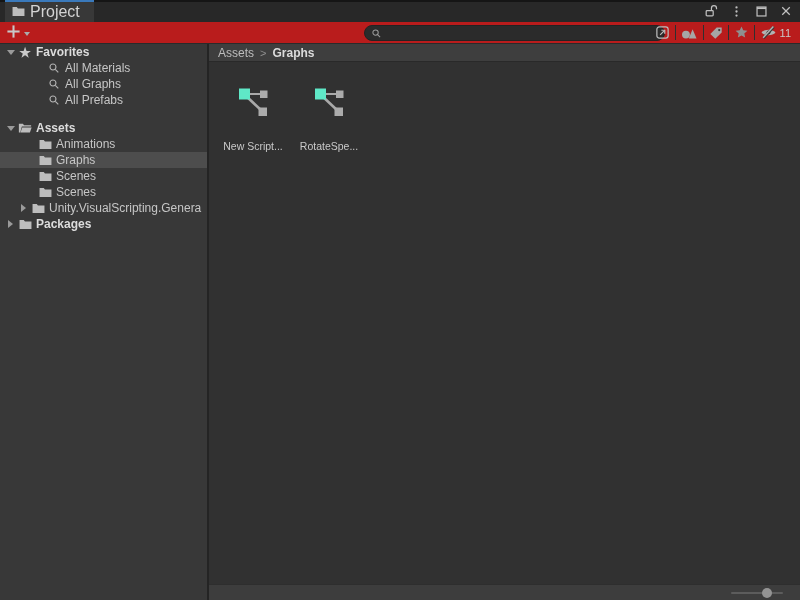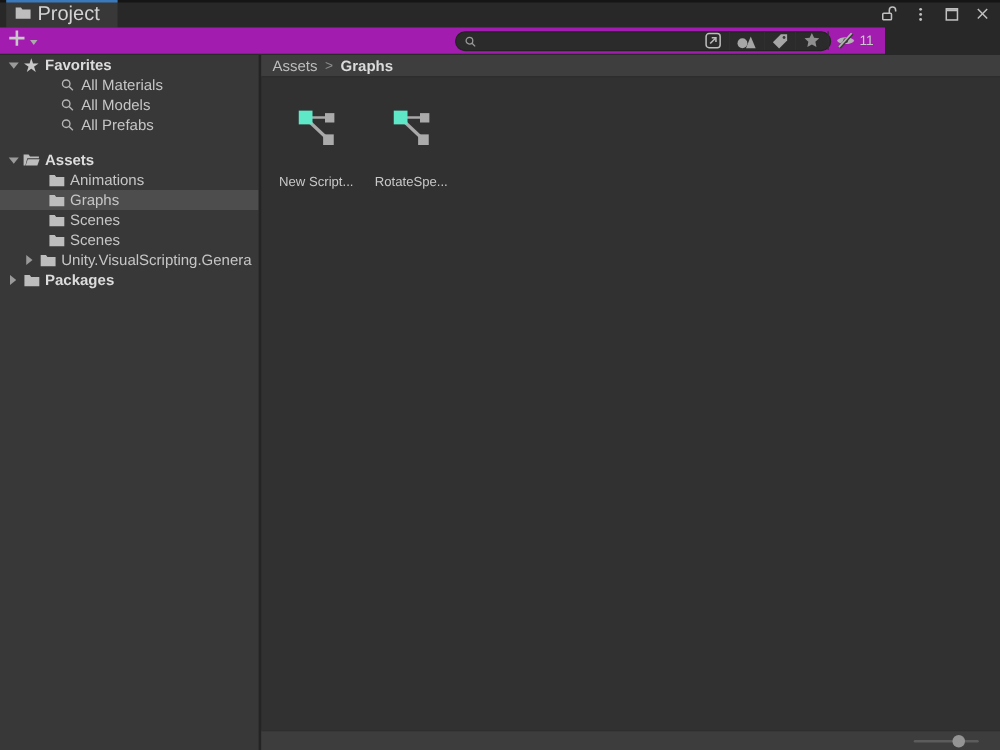--- a/index.html
+++ b/index.html
@@ -10,21 +10,21 @@
   .tabbar { position:absolute; left:0; top:0; width:800px; height:22px; background:#282828; }
   .tabbar .topstrip { position:absolute; left:0; top:0; width:800px; height:2px; background:#151515; }
   .tab { position:absolute; left:5px; top:0; height:22px; background:#383838;
     border-top:2px solid #3A79BB; display:flex; align-items:center; gap:5px;
     padding:0 14px 0 7px; }
   .tab .lbl { font-size:16px; color:#D4D4D4; }
   .winctrls { position:absolute; right:6px; top:0; height:22px; display:flex; align-items:center; gap:9px; }
   .winctrls .wbtn { display:flex; align-items:center; justify-content:center; width:16px; height:16px; cursor:default; }
 
   
-  .toolbar { position:absolute; left:0; top:22px; width:708px; height:22px; background:#a21caf;
+  .toolbar { position:absolute; left:0; top:22px; width:800px; height:22px; background:#b91c1c;
     border-bottom:1px solid #2A2A2A; }
   .createbtn { position:absolute; left:6px; top:1px; height:20px; display:flex; align-items:center; gap:3px; }
   .caret-down { width:0; height:0; border-left:3.5px solid transparent; border-right:3.5px solid transparent;
     border-top:4px solid #ABABAB; margin-top:2px; }
   .searchbox { position:absolute; left:364px; top:3px; width:301px; height:16px; background:#2B2B2B;
     border:1px solid #232323; border-radius:8px; display:flex; align-items:center; padding:0 4px 0 6px; }
   .searchbox input { flex:1; background:transparent; border:none; outline:none; color:#D2D2D2;
     font-size:11px; font-family:"Liberation Sans",sans-serif; height:14px; }
   .tool-right { position:absolute; right:2px; top:0; height:21px; display:flex; align-items:center; }
   .tbtn { height:21px; display:flex; align-items:center; justify-content:center; padding:0 5px; }
@@ -187,21 +187,21 @@
     </span>
     <span>All Materials</span>
   </div>
   <div class="srow pl29">
     <span class="ic">
       <svg width="12" height="12" viewBox="0 0 14 14">
           <circle cx="5.8" cy="5.8" r="3.5" fill="none" stroke="#B3B3B3" stroke-width="1.3"></circle>
           <line x1="8.5" y1="8.5" x2="12" y2="12" stroke="#B3B3B3" stroke-width="1.3"></line>
         </svg>
     </span>
-    <span>All Models</span>
+    <span>All Graphs</span>
   </div>
   <div class="srow pl29">
     <span class="ic">
       <svg width="12" height="12" viewBox="0 0 14 14">
           <circle cx="5.8" cy="5.8" r="3.5" fill="none" stroke="#B3B3B3" stroke-width="1.3"></circle>
           <line x1="8.5" y1="8.5" x2="12" y2="12" stroke="#B3B3B3" stroke-width="1.3"></line>
         </svg>
     </span>
     <span>All Prefabs</span>
   </div>

